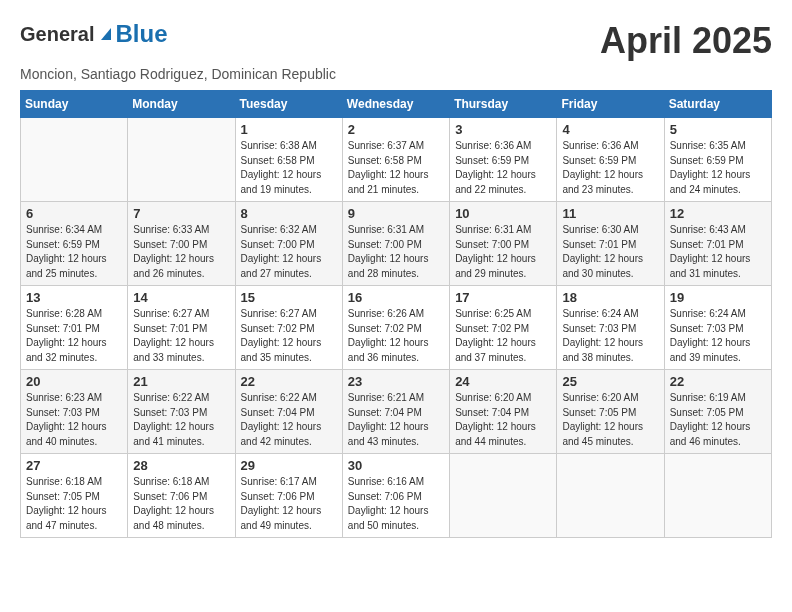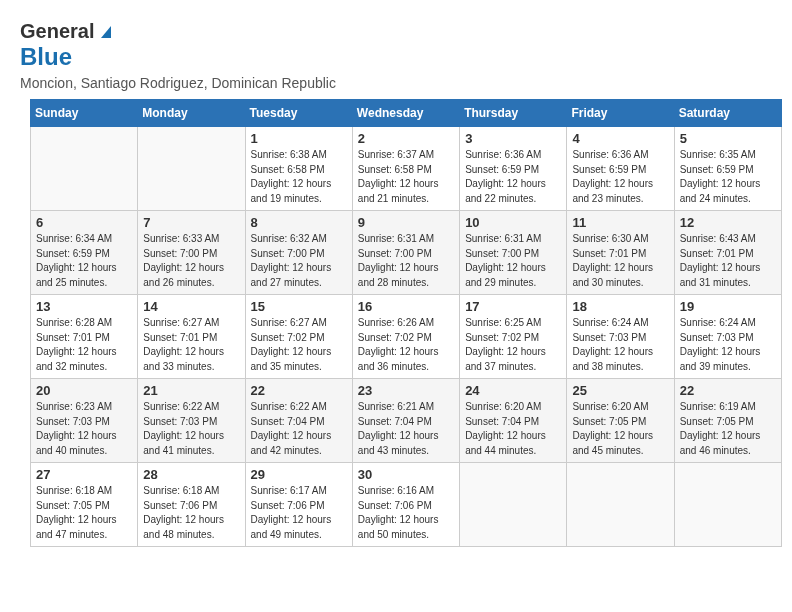--- a/index.html
+++ b/index.html
@@ -11,22 +11,22 @@
       padding: 20px;
     }
     .header {
       display: flex;
       justify-content: space-between;
       align-items: flex-start;
       margin-bottom: 4px;
     }
     .logo {
       display: flex;
-      flex-direction: column;
-      align-items: flex-start;
+      flex-direction: row;
+      align-items: center;
     }
     .logo-row {
       display: flex;
       align-items: center;
     }
     .month-title {
       font-size: 36px;
       font-weight: bold;
       color: #333;
       text-align: right;
@@ -34,21 +34,20 @@
     .subtitle {
       font-size: 14px;
       color: #555;
       text-align: left;
       margin-bottom: 8px;
     }
     .calendar {
       width: 100%;
       border-collapse: collapse;
       font-size: 11px;
-      margin-left: 10px;
     }
     .calendar th {
       background-color: #2b72b5;
       color: #fff;
       padding: 6px 4px;
       text-align: left;
       font-size: 12px;
       font-weight: bold;
       border: 1px solid #2b72b5;
     }
@@ -89,20 +88,21 @@
       <span style="display:inline-block;margin-left:3px;margin-bottom:-2px;">
         <svg width="18" height="18" viewBox="0 0 18 18">
           <polygon points="4,16 14,16 14,4" fill="#1a6faf"></polygon>
         </svg>
       </span>
     </div>
     <div>
       <span style="font-size:24px;font-weight:bold;color:#1a6faf;">Blue</span>
     </div>
   </div>
+  <div class="month-title">April 2025</div>
 </div>
 
 <div class="subtitle">Moncion, Santiago Rodriguez, Dominican Republic</div>
 
 <table class="calendar">
   <thead>
     <tr>
     <th>Sunday</th>
         <th>Monday</th>
         <th>Tuesday</th>

